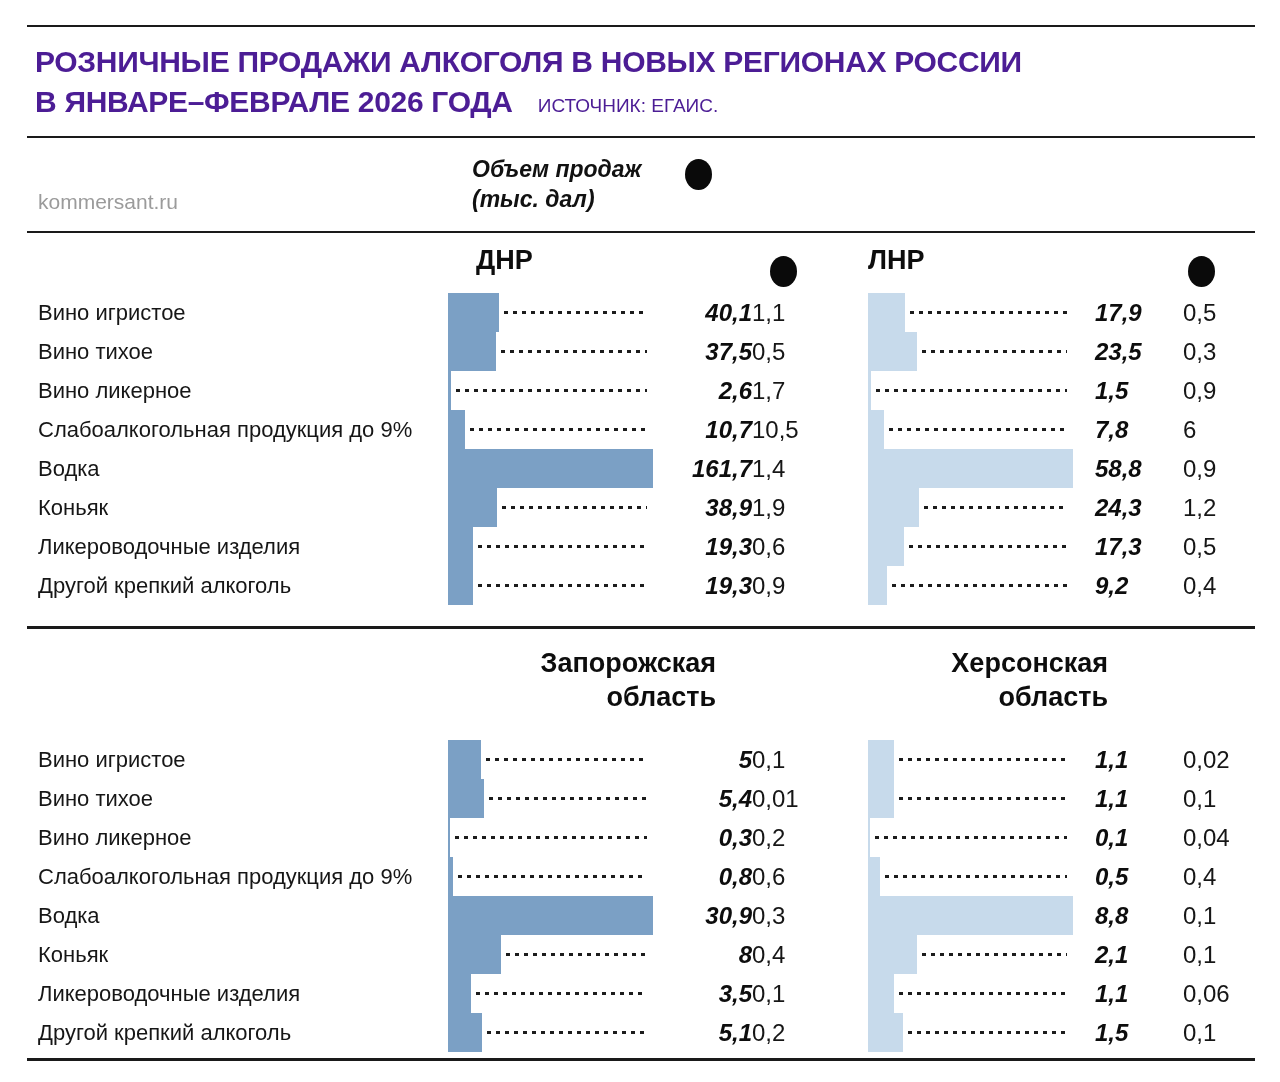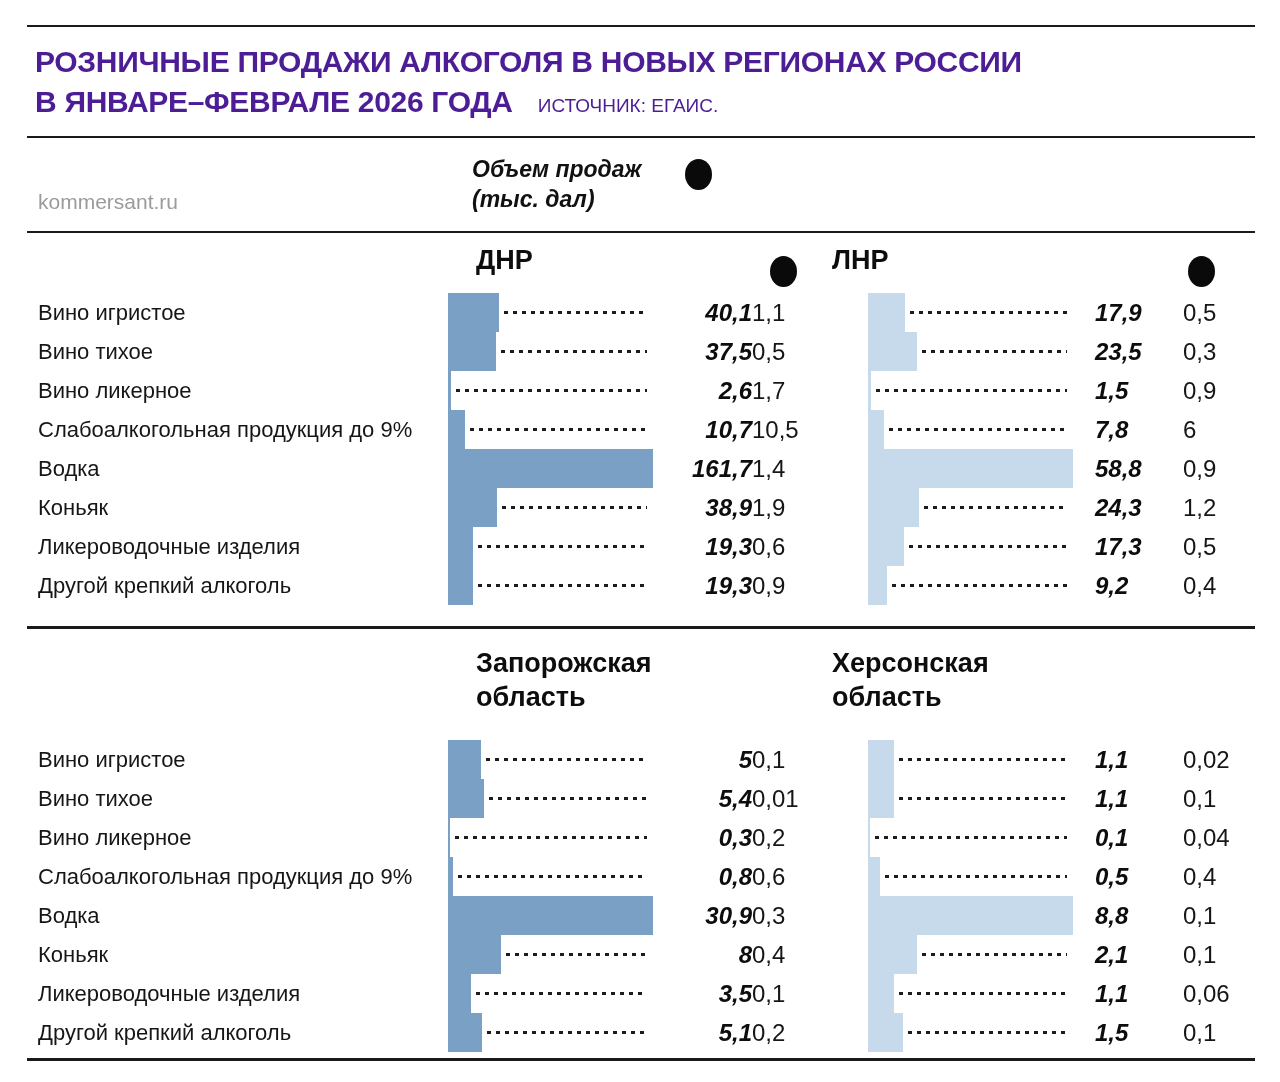--- a/index.html
+++ b/index.html
@@ -21,26 +21,26 @@
   .swatches{position:absolute;left:339px;top:18px;display:flex;}
   .sw{width:44px;height:51px;}
   .leg-label{position:absolute;top:16px;font-size:23px;font-weight:bold;font-style:italic;line-height:30px;}
   .leg-vol{left:448px;width:190px;margin-left:24px;}
   .leg-share{left:728px;width:340px;}
   .circle{width:27px;height:31px;border-radius:50%;background:#0a0a0a;}
   .leg-circle{position:absolute;left:685px;top:21px;}
 
   .sec-head{position:relative;}
   .sec-head.s1{height:60px;}
-  .sec-head.s2{height:111px;}
+  .sec-head.s2{height:111px;text-align:right;}
   .regname{position:absolute;font-size:27px;font-weight:bold;line-height:34px;color:#0d0d0d;}
   .s1 .regname{top:10px;}
   .s2 .regname{top:17px;width:240px;}
   .pos1{left:476px;}
-  .pos2{left:832px;}
+  .pos2{left:868px;}
   .hd-circle{position:absolute;top:23px;}
   .cpos1{left:770px;}
   .cpos2{left:1188px;}
 
   .rows{display:block;}
   .row{display:flex;height:39px;align-items:center;}
   .cat{width:448px;box-sizing:border-box;padding-left:38px;font-size:22px;color:#161616;
        white-space:nowrap;overflow:hidden;}
   .chartcell{width:205px;height:39px;display:flex;align-items:center;flex:none;}
   .bar{height:39px;flex:none;}

